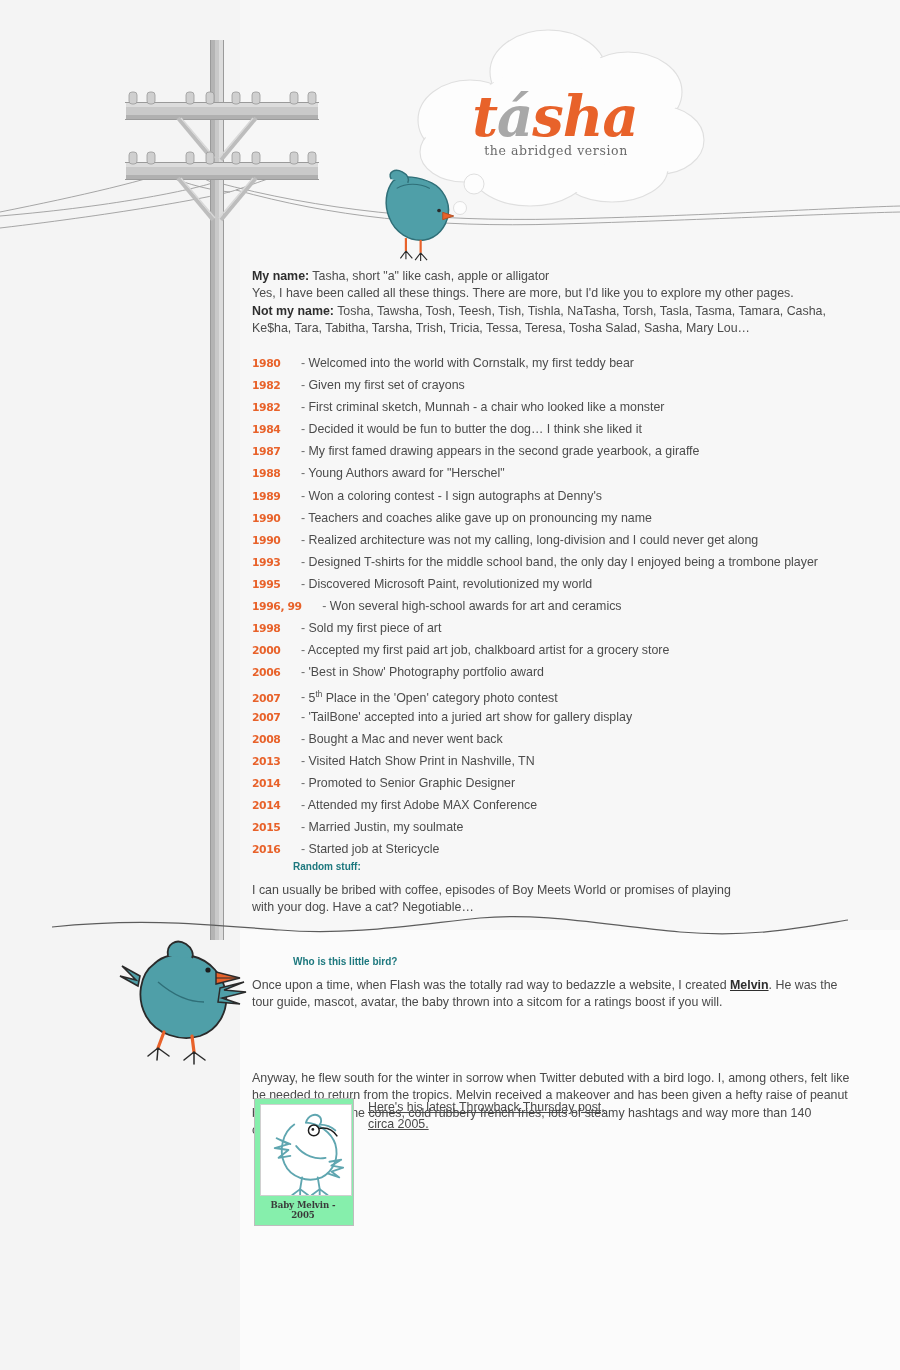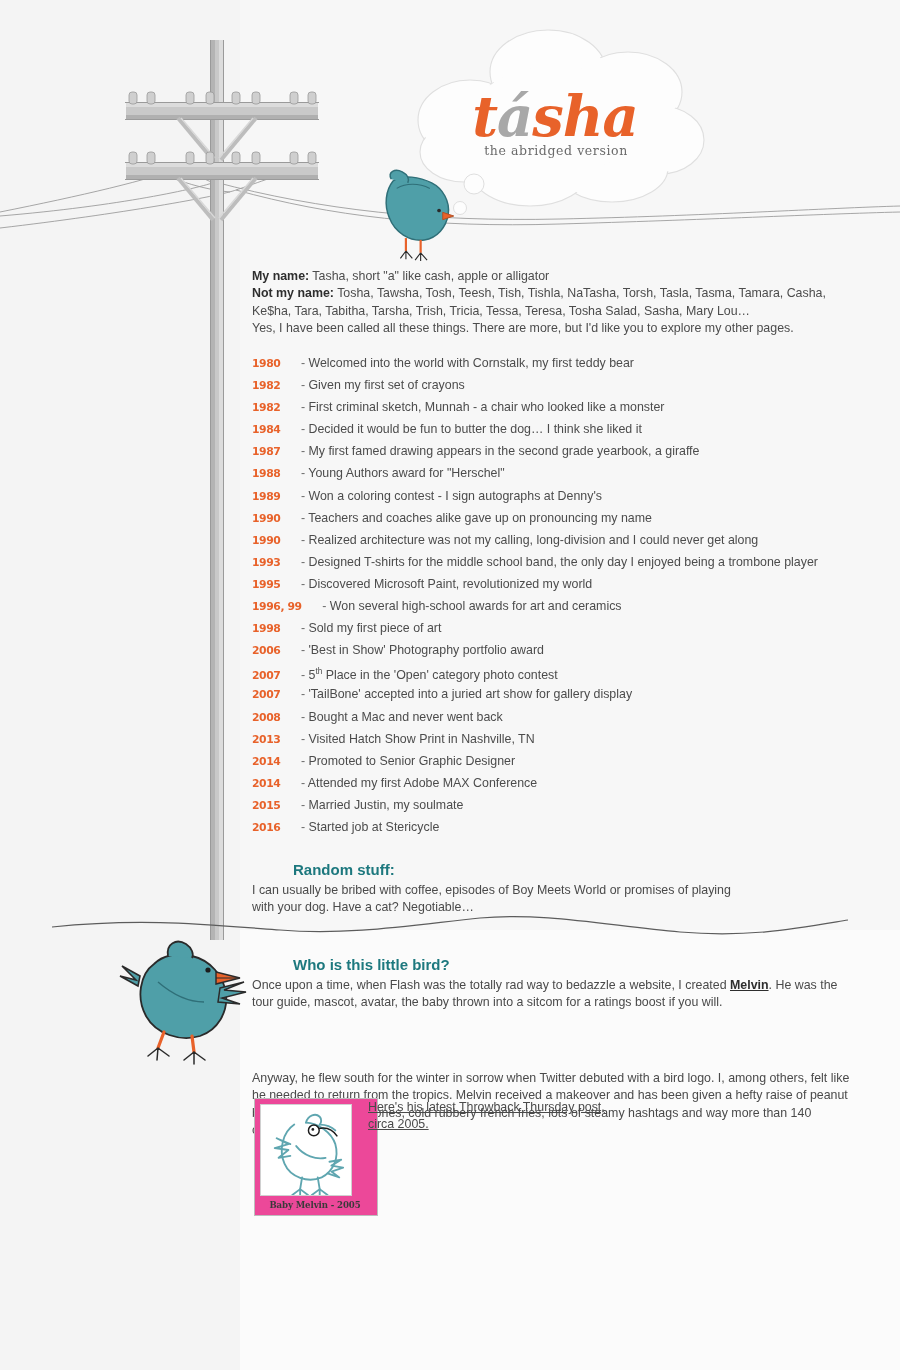--- a/index.html
+++ b/index.html
@@ -76,21 +76,21 @@
     letter-spacing: -0.4px;
     margin-right: 17px;
   }
   .tl-dash { color: #6a6a6a; }
   sup { font-size: 0.66em; vertical-align: super; }
 
   
   .h-teal {
     color: #1d787e;
     font-weight: 700;
-    font-size: 15px;
+    font-size: 10px;
     padding-left: 41px;
   }
   .random-head { top: 861px; }
   .random-body {
     top: 882px;
     font-size: 12.4px;
     line-height: 17.4px;
   }
 
   .bird-head { top: 956px; }
@@ -105,22 +105,22 @@
     font-size: 12.4px;
     line-height: 17.4px;
     margin-top: 48px;
   }
 
   
   .polaroid {
     position: absolute;
     left: 254px;
     top: 1098px;
-    width: 124px;
-    background: #ec4899;
+    width: 100px;
+    background: #86efac;
     border: 1px solid #bdbdbd;
     padding: 5px 7px 2px 5px;
     box-sizing: border-box;
   }
   .polaroid-img {
     width: 92px;
     height: 92px;
     background: #ffffff;
     border: 1px solid #d0d0d0;
     box-sizing: border-box;
@@ -301,40 +301,41 @@
       <path d="M 34,106 L 24,114 M 34,106 L 33,118 M 34,106 L 45,114"></path>
       <path d="M 70,110 L 60,118 M 70,110 L 70,122 M 70,110 L 81,118"></path>
     </g>
   </g>
 </svg>
 
 <div class="col intro">
   <div>
     <b>My name:</b><span> Tasha, short "a" like cash, apple or alligator</span>
   </div>
+  <div>Yes, I have been called all these things. There are more, but I'd like you to explore my other pages.</div>
   <div>
     <b>Not my name:</b><span> Tosha, Tawsha, Tosh, Teesh, Tish, Tishla, NaTasha, Torsh, Tasla, Tasma, Tamara, Casha, Ke$ha, Tara, Tabitha, Tarsha, Trish, Tricia, Tessa, Teresa, Tosha Salad, Sasha, Mary Lou…</span>
   </div>
-  <div>Yes, I have been called all these things. There are more, but I'd like you to explore my other pages.</div>
 </div>
 
 <div class="col timeline" id="timeline">
     <div class="tl-row"><span class="tl-year">1980</span><span class="tl-dash"> - </span><span>Welcomed into the world with Cornstalk, my first teddy bear</span></div>
     <div class="tl-row"><span class="tl-year">1982</span><span class="tl-dash"> - </span><span>Given my first set of crayons</span></div>
     <div class="tl-row"><span class="tl-year">1982</span><span class="tl-dash"> - </span><span>First criminal sketch, Munnah - a chair who looked like a monster</span></div>
     <div class="tl-row"><span class="tl-year">1984</span><span class="tl-dash"> - </span><span>Decided it would be fun to butter the dog… I think she liked it</span></div>
     <div class="tl-row"><span class="tl-year">1987</span><span class="tl-dash"> - </span><span>My first famed drawing appears in the second grade yearbook, a giraffe</span></div>
     <div class="tl-row"><span class="tl-year">1988</span><span class="tl-dash"> - </span><span>Young Authors award for "Herschel"</span></div>
     <div class="tl-row"><span class="tl-year">1989</span><span class="tl-dash"> - </span><span>Won a coloring contest - I sign autographs at Denny's</span></div>
     <div class="tl-row"><span class="tl-year">1990</span><span class="tl-dash"> - </span><span>Teachers and coaches alike gave up on pronouncing my name</span></div>
     <div class="tl-row"><span class="tl-year">1990</span><span class="tl-dash"> - </span><span>Realized architecture was not my calling, long-division and I could never get along</span></div>
     <div class="tl-row"><span class="tl-year">1993</span><span class="tl-dash"> - </span><span>Designed T-shirts for the middle school band, the only day I enjoyed being a trombone player</span></div>
     <div class="tl-row"><span class="tl-year">1995</span><span class="tl-dash"> - </span><span>Discovered Microsoft Paint, revolutionized my world</span></div>
     <div class="tl-row"><span class="tl-year">1996, 99</span><span class="tl-dash"> - </span><span>Won several high-school awards for art and ceramics</span></div>
     <div class="tl-row"><span class="tl-year">1998</span><span class="tl-dash"> - </span><span>Sold my first piece of art</span></div>
+    <div class="tl-row"><span class="tl-year">2000</span><span class="tl-dash"> - </span><span>Accepted my first paid art job, chalkboard artist for a grocery store</span></div>
     <div class="tl-row"><span class="tl-year">2006</span><span class="tl-dash"> - </span><span>'Best in Show' Photography portfolio award</span></div>
     <div class="tl-row"><span class="tl-year">2007</span><span class="tl-dash"> - </span><span>5<sup>th</sup> Place in the 'Open' category photo contest</span></div>
     <div class="tl-row"><span class="tl-year">2007</span><span class="tl-dash"> - </span><span>'TailBone' accepted into a juried art show for gallery display</span></div>
     <div class="tl-row"><span class="tl-year">2008</span><span class="tl-dash"> - </span><span>Bought a Mac and never went back</span></div>
     <div class="tl-row"><span class="tl-year">2013</span><span class="tl-dash"> - </span><span>Visited Hatch Show Print in Nashville, TN</span></div>
     <div class="tl-row"><span class="tl-year">2014</span><span class="tl-dash"> - </span><span>Promoted to Senior Graphic Designer</span></div>
     <div class="tl-row"><span class="tl-year">2014</span><span class="tl-dash"> - </span><span>Attended my first Adobe MAX Conference</span></div>
     <div class="tl-row"><span class="tl-year">2015</span><span class="tl-dash"> - </span><span>Married Justin, my soulmate</span></div>
     <div class="tl-row"><span class="tl-year">2016</span><span class="tl-dash"> - </span><span>Started job at Stericycle</span></div>
   </div>

